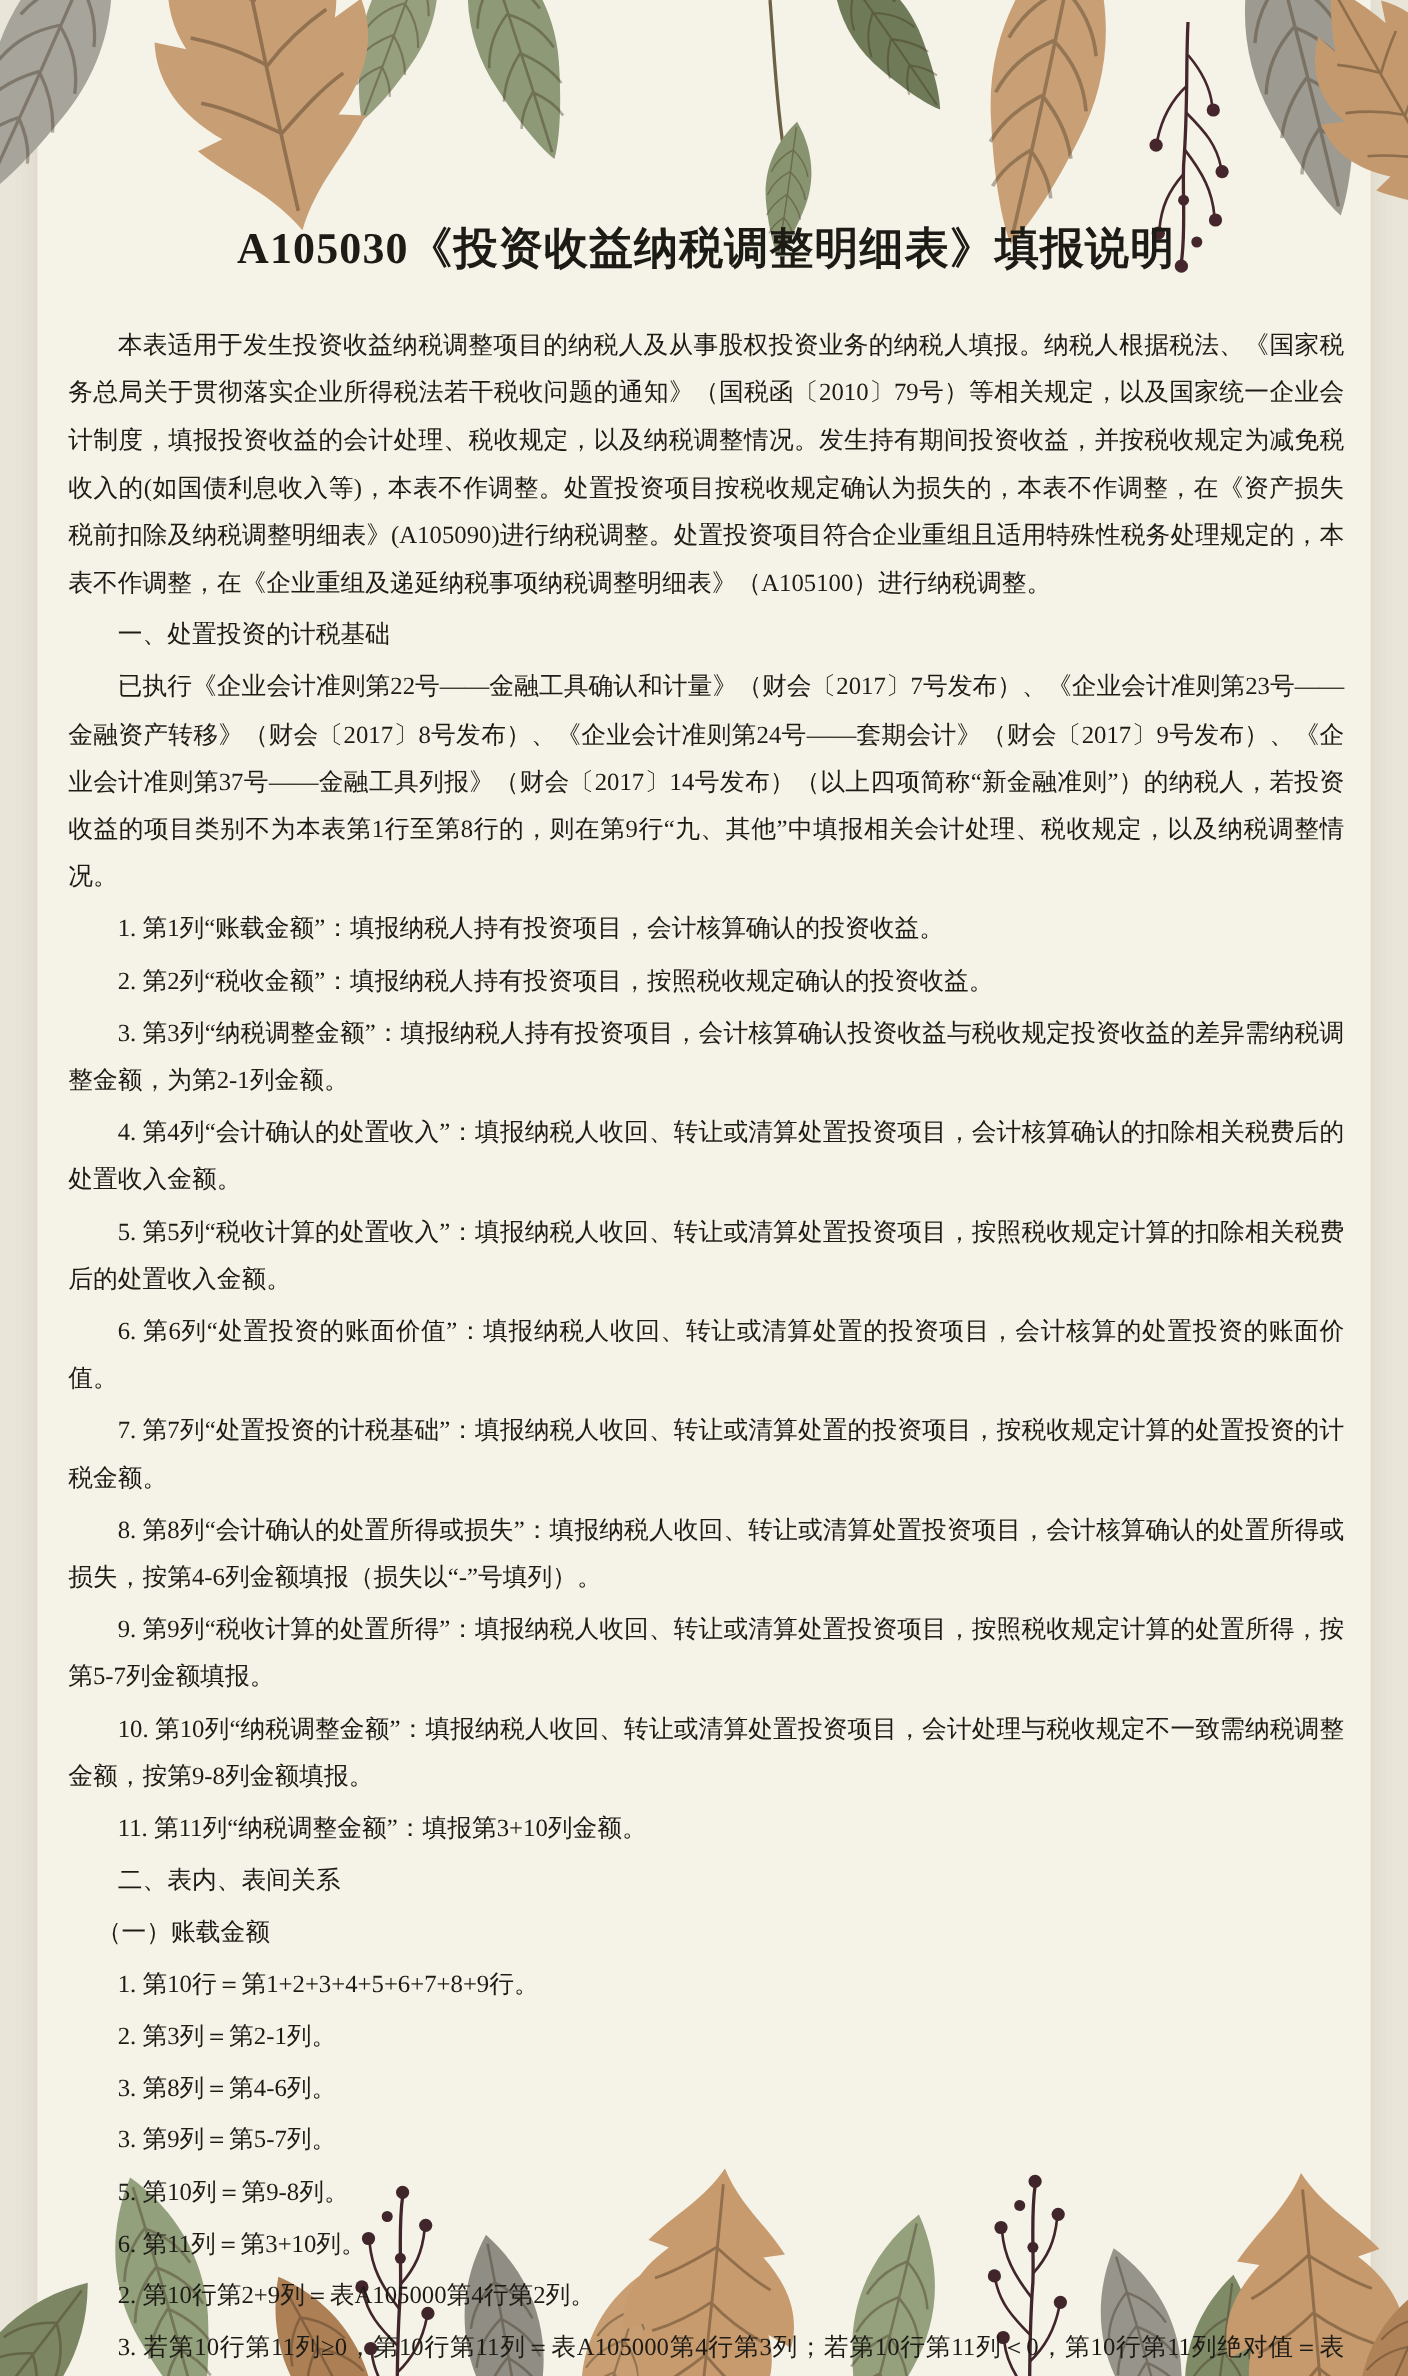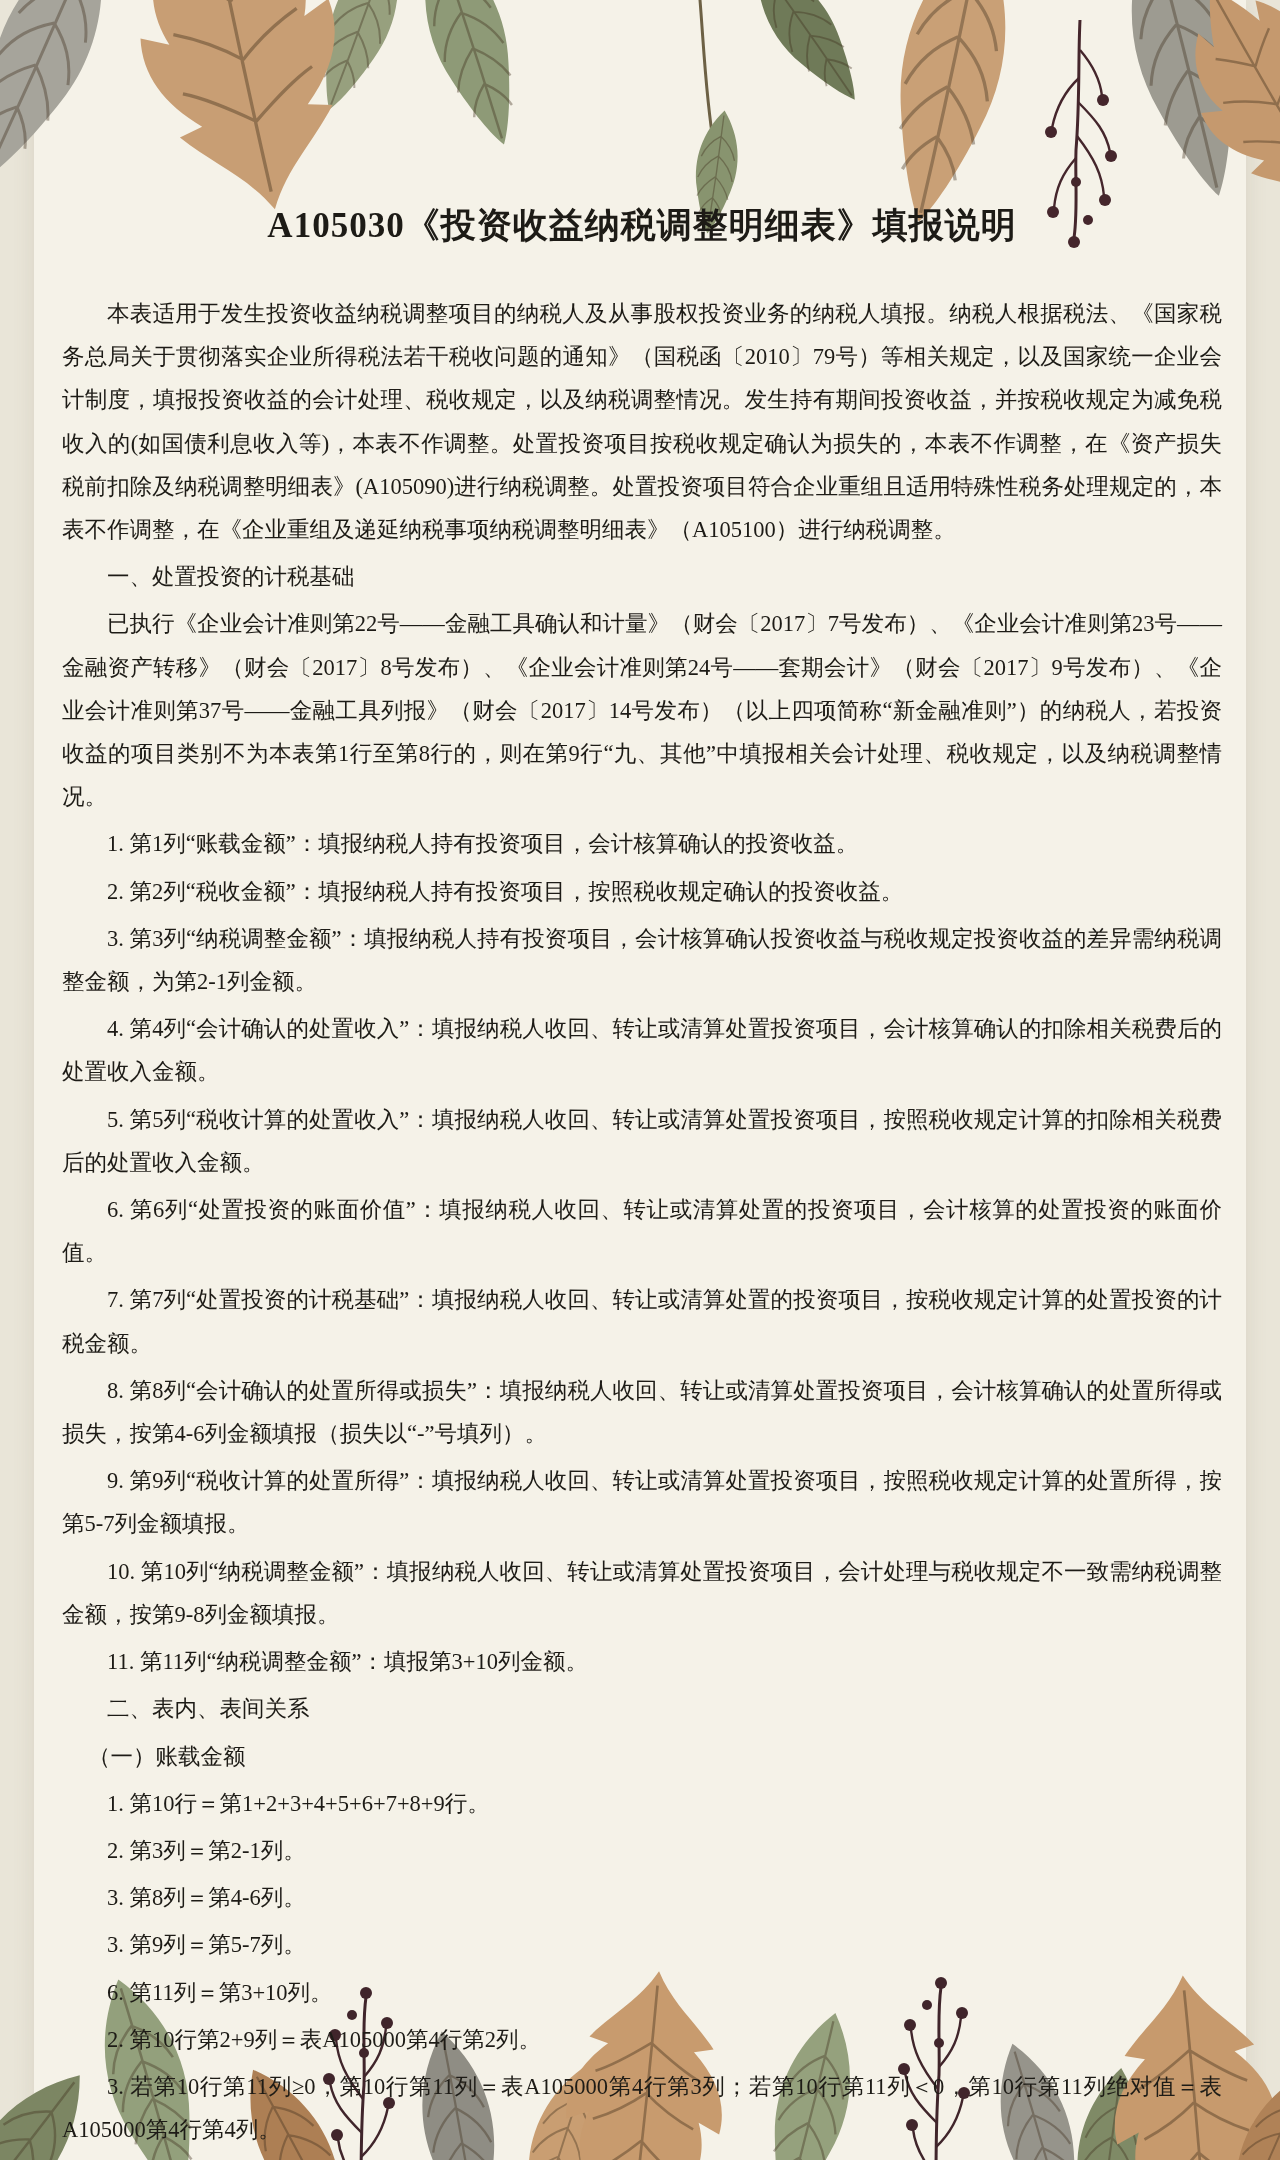--- a/index.html
+++ b/index.html
@@ -5,21 +5,21 @@
   html,body{margin:0;padding:0;}
   body{width:1280px;height:2160px;overflow:hidden;
        font-family:"Liberation Serif","DejaVu Serif",serif;}
   .page{position:relative;width:1280px;height:2160px;background:#e9e5d8;}
   .card{position:absolute;left:34px;right:34px;top:0;bottom:0;
         background:#f5f2e8;box-shadow:0 0 20px rgba(120,110,88,.15);}
   .deco{position:absolute;left:0;width:1280px;pointer-events:none;z-index:1;}
   .deco-top{top:0;height:360px;}
   .deco-bottom{bottom:0;height:260px;}
   .content{position:absolute;z-index:2;left:58px;top:200px;width:1168px;color:#1d1b16;}
-  .content h1{margin:0 0 40px 0;font-size:35px;line-height:52px;font-weight:bold;
+  .content h1{margin:0 0 40px 0;font-size:40px;line-height:52px;font-weight:bold;
               text-align:center;letter-spacing:1px;}
   .content p{margin:4px;font-size:22.5px;line-height:43.2px;text-align:justify;
              text-indent:2em;}
   .content p.subhead{text-indent:1.15em;}
   .content p.bold{font-weight:normal;}
 </style>
 </head>
 <body>
 
 <div class="page">
@@ -104,18 +104,19 @@
     <p>10. 第10列“纳税调整金额”：填报纳税人收回、转让或清算处置投资项目，会计处理与税收规定不一致需纳税调整金额，按第9-8列金额填报。</p>
     <p>11. 第11列“纳税调整金额”：填报第3+10列金额。</p>
 
     <p class="bold">二、表内、表间关系</p>
 
     <p class="subhead">（一）账载金额</p>
     <p>1. 第10行＝第1+2+3+4+5+6+7+8+9行。</p>
     <p>2. 第3列＝第2-1列。</p>
     <p>3. 第8列＝第4-6列。</p>
     <p>3. 第9列＝第5-7列。</p>
+    <p>5. 第10列＝第9-8列。</p>
     <p>6. 第11列＝第3+10列。</p>
 
     <p>2. 第10行第2+9列＝表A105000第4行第2列。</p>
     <p>3. 若第10行第11列≥0，第10行第11列＝表A105000第4行第3列；若第10行第11列＜0，第10行第11列绝对值＝表A105000第4行第4列。</p>
   </div>
 </div>
 
 </body></html>

